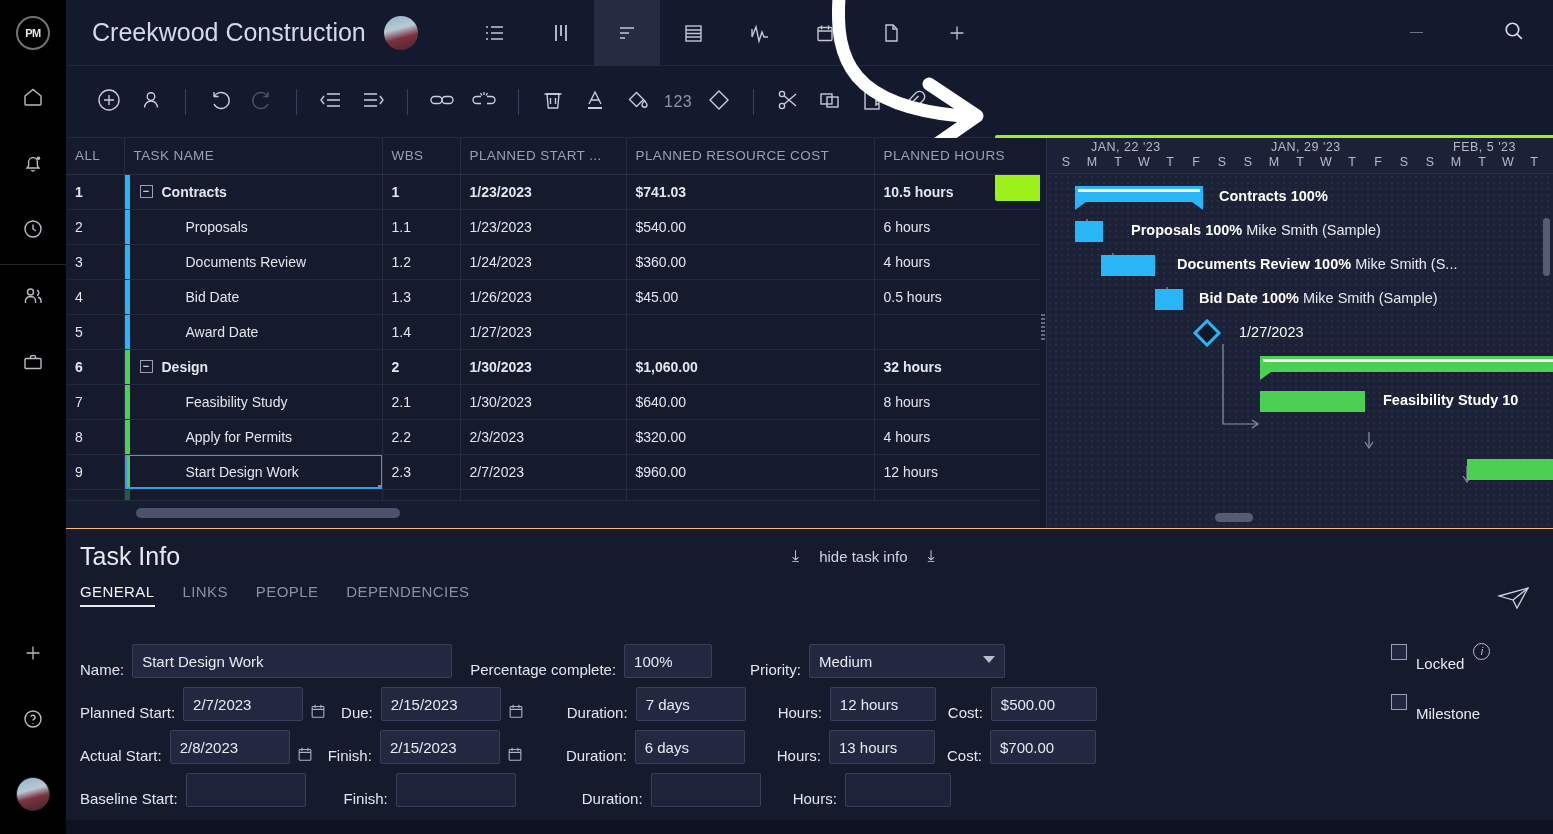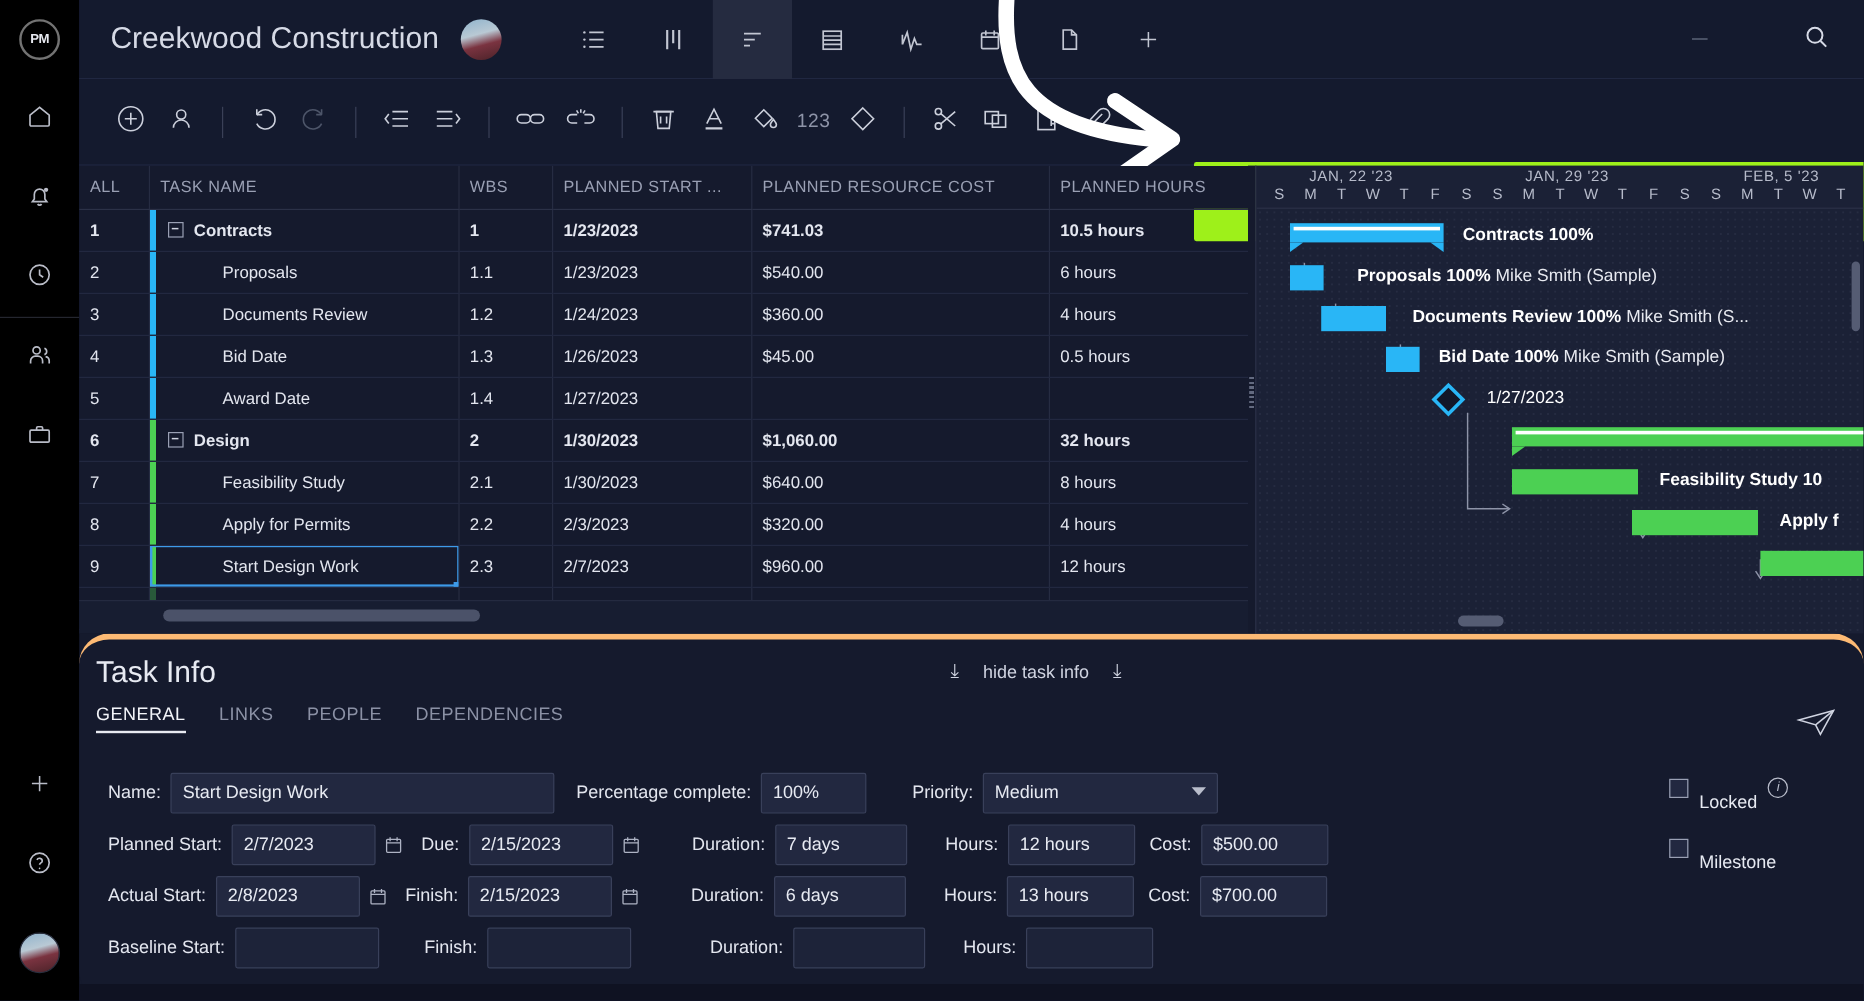--- a/index.html
+++ b/index.html
@@ -152,32 +152,32 @@
   .glabel .sub { color: #e8eaf1; font-weight: normal; }
   .diamond {
     position: absolute; top: 7px; width: 20px; height: 20px; transform: rotate(45deg);
     border: 3px solid #29b6f6; background: #121728;
   }
   .dep-arrow { position:absolute; stroke:#8e94a8; fill:none; stroke-width:1.2; }
   .gantt-hscroll { position:absolute; bottom:6px; left:168px; width:38px; height:9px; background:#555c73; border-radius:5px; }
   .gantt-vscroll { position:absolute; right:3px; top:44px; width:7px; height:58px; background:#555c73; border-radius:4px; }
 
   
-  .taskinfo { flex: 1 1 auto; background: #151a2d; position: relative; padding: 0 0 0 0; border-top:5px solid #fdba74;border-radius:25px; }
+  .taskinfo { flex: 1 1 auto; background: #151a2d; position: relative; padding: 0 0 0 0; border-top:1px solid #fdba74; }
   .ti-head { display: flex; align-items: center; height: 54px; padding-left: 14px; }
   .ti-title { font-size: 25px; color: #e7eaf2; }
   .ti-hide { display:flex; align-items:center; gap: 20px; margin-left: 612px; cursor:pointer; }
   .ti-hide span.txt { font-size: 15px; color: #cfd3e0; }
   .chev { color:#cfd3e0; font-size: 16px; line-height: 1; }
   .ti-tabs { display: flex; gap: 28px; padding-left: 14px; height: 38px; align-items: flex-start; }
   .ti-tab { font-size: 15px; color: #8b91a5; letter-spacing: .4px; cursor: pointer; padding-bottom: 5px; }
   .ti-tab.active { color: #f2f4f9; border-bottom: 2px solid #e8eaf1; }
 
   .form { padding: 14px 0 0 14px; }
-  .frow { display: flex; align-items: center; height: 43px; margin-left: 10px; }
+  .frow { display: flex; align-items: flex-end; height: 43px; }
   .flabel { font-size: 15px; color: #e3e6ef; margin-right: 8px; white-space: nowrap; }
   .finput {
     height: 34px; background: #222840; border: 1px solid #39405a; color: #e7eaf2;
     font-size: 15px; font-family: "Liberation Sans", sans-serif; padding: 0 9px; border-radius: 2px;
   }
   .finput.blank { background: #1d2339; }
   .cal-ico { width: 30px; display:flex; align-items:center; justify-content:center; cursor:pointer; }
   .cal-ico svg { stroke:#aeb3c4; fill:none; stroke-width:1.3; }
   .gap { width: 18px; }
   .select-wrap { position: relative; }
@@ -713,26 +713,20 @@
           </div>
 
           <div class="grow" style="top:210px">
             <div class="gbar green" style="left:213px;width:105px"></div>
             <div class="glabel" style="left:336px">
               <b>Feasibility Study</b>
               <b>10</b>
             </div>
           </div>
 
-          <div class="grow" style="top:244px">
-            <div class="gbar green" style="left:313px;width:105px"></div>
-            <div class="glabel" style="left:436px">
-              <b>Apply f</b>
-            </div>
-          </div>
 
           <div class="grow" style="top:278px">
             <div class="gbar green" style="left:420px;width:100px"></div>
           </div>
 
           <div class="gantt-hscroll"></div>
           <div class="gantt-vscroll"></div>
         </div>
       </div>
     </div>

